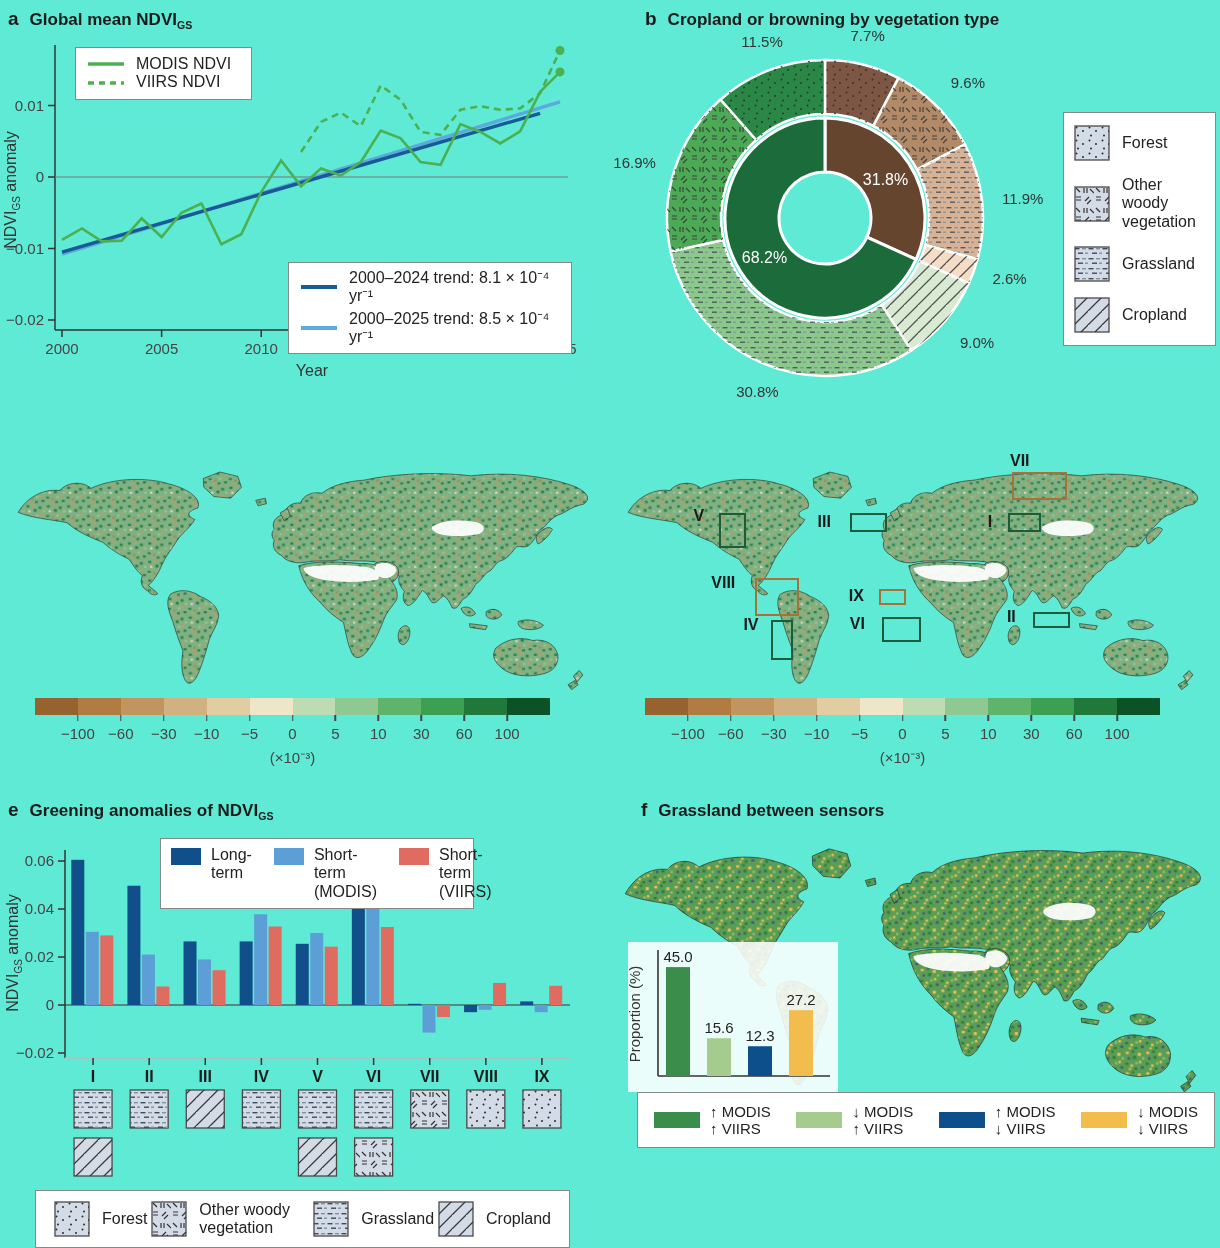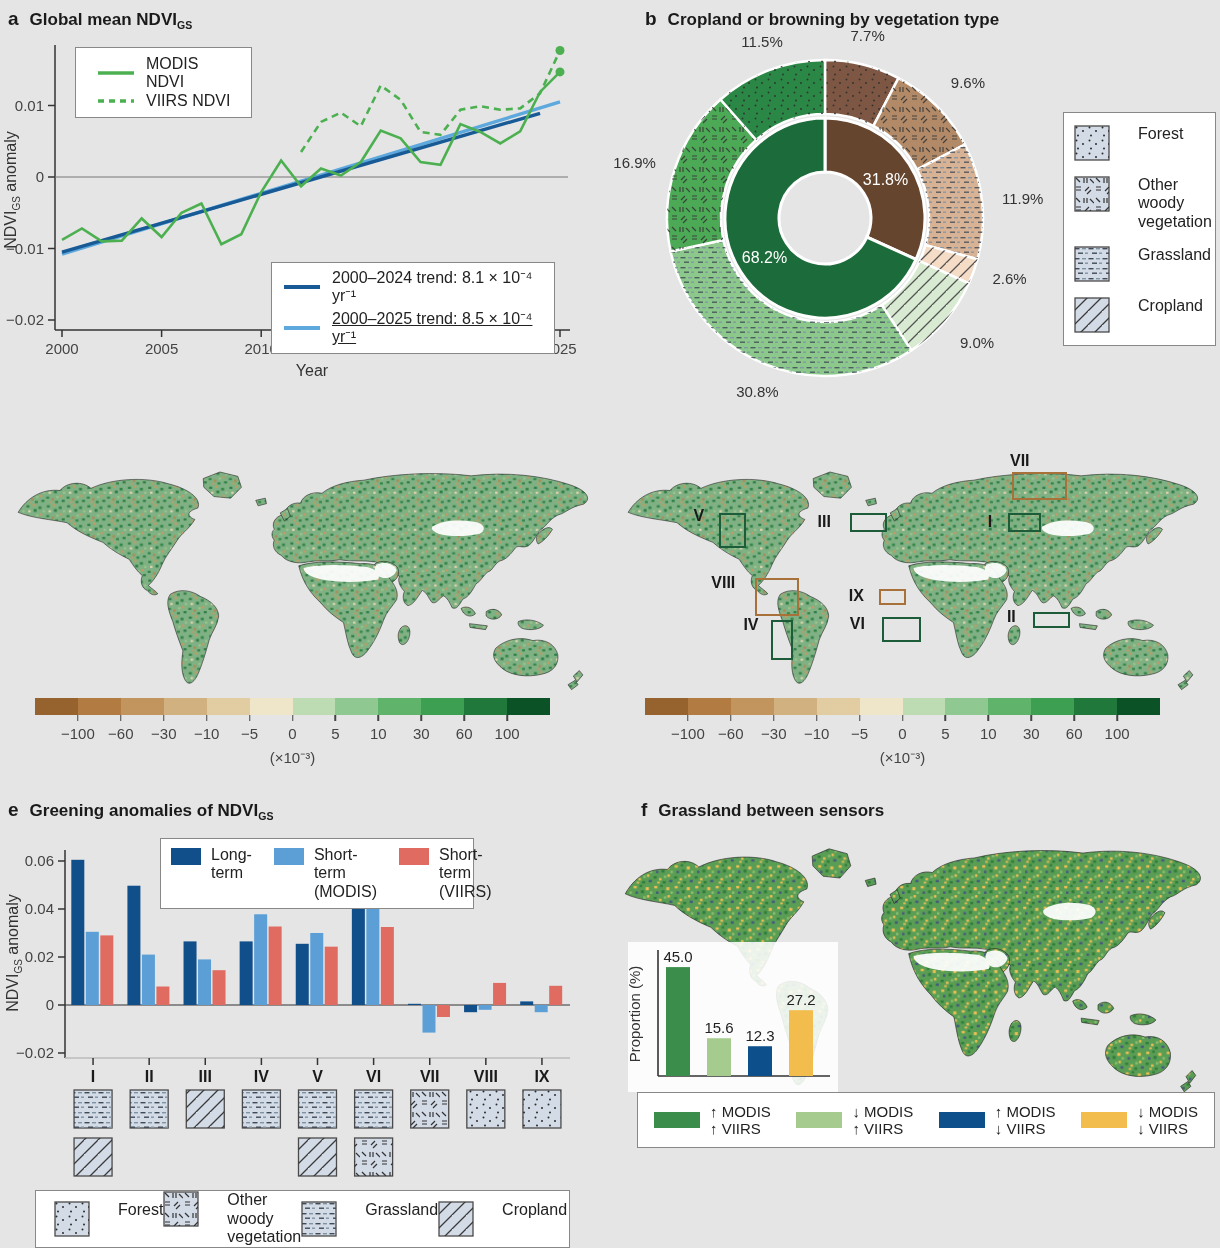--- a/index.html
+++ b/index.html
@@ -1,25 +1,25 @@
 <!DOCTYPE html>
 <html><head>
 <meta charset="utf-8">
 <style>
   html,body{margin:0;padding:0;background:#fff;}
-  .figure{position:relative;width:1220px;height:1248px;background:#e5e5e5;
+  .figure{position:relative;width:1220px;height:1248px;background:#5eead4;
     font-family:"Liberation Sans",sans-serif;color:#222;overflow:hidden;}
   .ptitle{position:absolute;font-size:17px;font-weight:bold;color:#1a1a1a;white-space:nowrap;}
   .plabel{font-size:19px;font-weight:800;margin-right:11px;}
   sub{font-size:0.62em;}
   svg{position:absolute;overflow:visible;}
   .legend-box{position:absolute;border:1.5px solid #888;background:#fff;box-sizing:border-box;}
   .leg-row{display:flex;align-items:center;gap:10px;}
   .leg-label{font-size:16px;color:#222;line-height:1.15;}
-  .veg-item{display:flex;gap:28px;}
+  .veg-item{display:flex;align-items:center;gap:12px;}
   .tick-lab{position:absolute;transform:translateX(-50%);font-size:15px;color:#444;top:10px;}
   .tick-mark{position:absolute;width:1.5px;height:6px;background:#444;top:0;transform:translateX(-50%);}
   .cb-unit{position:absolute;width:100%;text-align:center;top:32px;font-size:15px;color:#444;}
   .cbar-row{display:flex;width:100%;height:17px;}
   .cbar-seg{flex:1;}
   .regbox{position:absolute;box-sizing:border-box;border:2.5px solid #000;background:transparent;}
   .reglab{position:absolute;font-size:16px;font-weight:bold;color:#1a1a1a;}
   .map-wrap{position:absolute;}
 </style>
 </head>
@@ -139,43 +139,43 @@
       <text x="312" y="376" text-anchor="middle" font-size="16" fill="#333">Year</text>
       <text transform="rotate(-90 16 190)" x="16" y="190" text-anchor="middle" font-size="16" fill="#333"><tspan>NDVI</tspan><tspan baseline-shift="-4" font-size="10">GS</tspan><tspan> anomaly</tspan></text>
       <line x1="62" y1="254.22" x2="560" y2="101.925" stroke="#5da8dc" stroke-width="3.4"></line>
       <line x1="62" y1="252.075" x2="540.08" y2="113.36500000000001" stroke="#175a96" stroke-width="3.4"></line>
       <polyline points="62,239.92000000000002 81.92,228.48 101.84,241.35 121.76,240.635 141.68,218.47 161.60000000000002,237.06 181.52,212.75 201.44,203.455 221.36,244.21 241.28000000000003,234.2 261.20000000000005,192.015 281.12,160.555 301.04,186.295 320.96000000000004,168.42 340.88,175.57 360.8,161.985 380.72,130.525 400.64000000000004,138.39 420.56000000000006,161.985 440.48,164.845 460.40000000000003,124.09 480.32000000000005,131.95499999999998 500.24,143.39499999999998 520.1600000000001,131.24 540.08,91.91499999999999 560,71.89500000000001" fill="none" stroke="#4cb050" stroke-width="2.6"></polyline>
       <circle cx="560" cy="71.89500000000001" r="4.5" fill="#4cb050"></circle>
       <polyline points="301.04,151.975 320.96000000000004,121.945 340.88,112.65 360.8,126.235 380.72,85.47999999999999 400.64000000000004,99.78 420.56000000000006,131.95499999999998 440.48,134.815 460.40000000000003,109.78999999999999 480.32000000000005,106.21499999999999 500.24,109.78999999999999 520.1600000000001,108.36 540.08,93.345 560,50.44499999999999" fill="none" stroke="#4cb050" stroke-width="2.6" stroke-dasharray="7 5"></polyline>
       <circle cx="560" cy="50.44499999999999" r="4.5" fill="#4cb050"></circle>
     </svg>
 
-  <div class="legend-box" style="left:75px;top:47px;width:177px;padding:7px 20px;">
+  <div class="legend-box" style="left:75px;top:47px;width:177px;padding:7px 10px;">
     <div class="leg-row">
       <svg width="40" height="14" style="position:static">
           <line x1="2" y1="7" x2="38" y2="7" stroke="#4cb050" stroke-width="3.5"></line>
         </svg>
       <span class="leg-label">MODIS NDVI</span>
     </div>
     <div class="leg-row" style="margin-top:0;">
       <svg width="40" height="14" style="position:static">
           <line x1="2" y1="7" x2="38" y2="7" stroke="#4cb050" stroke-width="3.5" stroke-dasharray="6 5"></line>
         </svg>
       <span class="leg-label">VIIRS NDVI</span>
     </div>
   </div>
 
-  <div class="legend-box" style="left:271px;top:262px;width:284px;padding:6px 10px;">
+  <div class="legend-box" style="left:288px;top:262px;width:284px;padding:6px 10px;">
     <div class="leg-row">
       <svg width="40" height="12" style="position:static">
           <line x1="2" y1="6" x2="38" y2="6" stroke="#175a96" stroke-width="4"></line>
         </svg>
       <span class="leg-label">2000–2024 trend: 8.1 × 10⁻⁴ yr⁻¹</span>
     </div>
-    <div class="leg-row" style="margin-top:4px;text-decoration:underline;">
+    <div class="leg-row" style="margin-top:4px;">
       <svg width="40" height="12" style="position:static">
           <line x1="2" y1="6" x2="38" y2="6" stroke="#5da8dc" stroke-width="4"></line>
         </svg>
       <span class="leg-label">2000–2025 trend: 8.5 × 10⁻⁴ yr⁻¹</span>
     </div>
   </div>
 
   <div class="ptitle" style="left:645px;top:8px;">
     <span class="plabel">b</span><span>Cropland or browning by vegetation type</span>
   </div>

